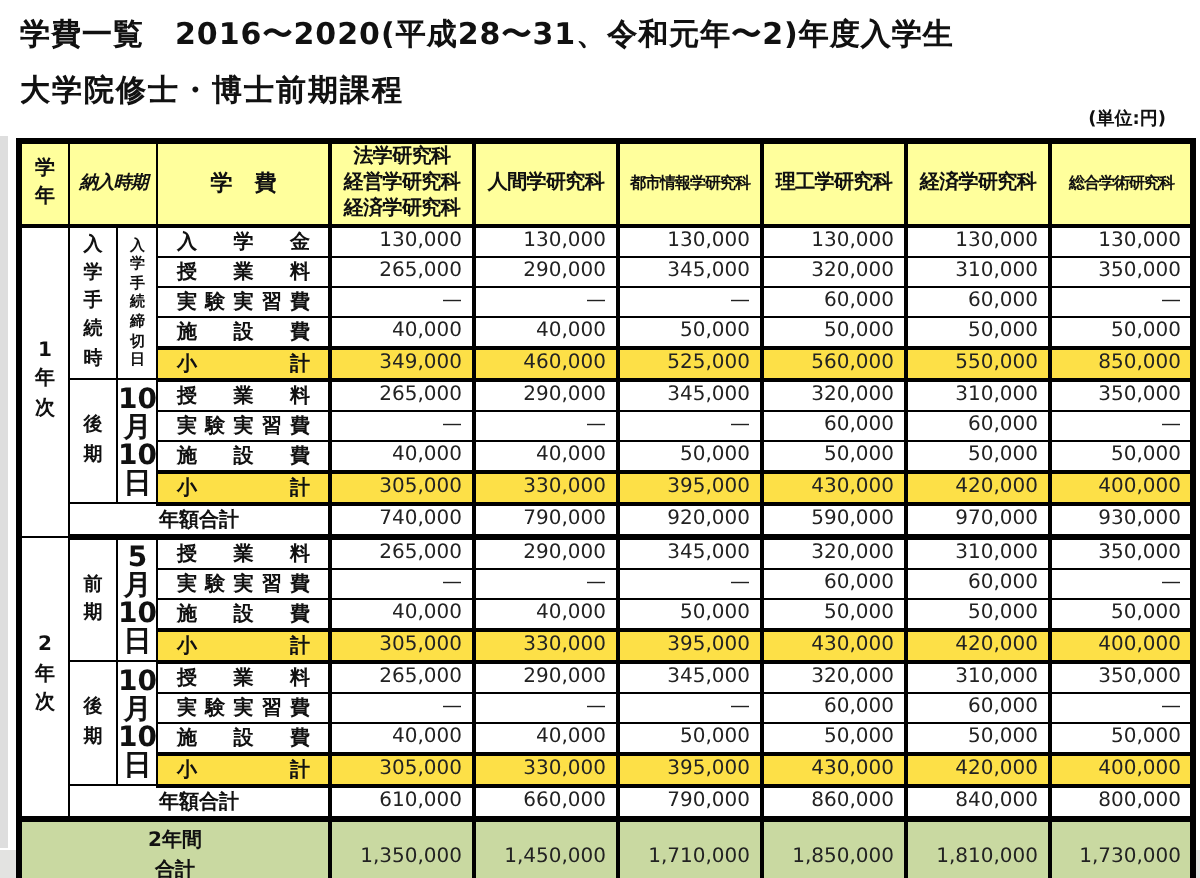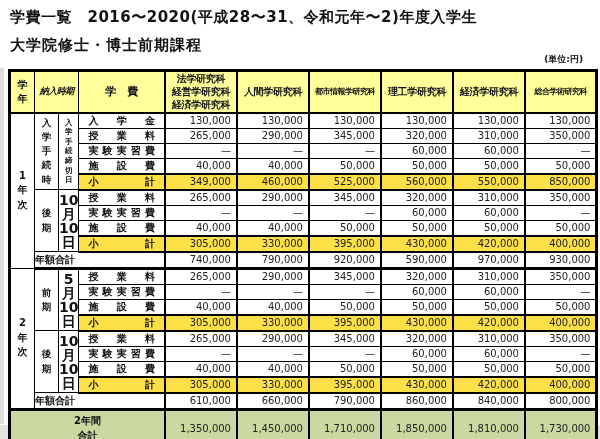--- a/index.html
+++ b/index.html
@@ -37,21 +37,21 @@
   td.period { font-size:9.5px; line-height:1.5; }
   td.deadline { font-size:7.5px; line-height:1.28; font-weight:bold; }
   td.pdate { font-size:14px; line-height:14px; }
 
   td.fee { font-weight:bold; font-size:10px; text-align:justify; text-align-last:justify; padding:0 9px;margin-left:45px; }
   td.val { text-align:right; padding-right:5px; font-size:10px; color:#222; border-left-width:2px;
            font-family:"DejaVu Sans","Liberation Sans",sans-serif; }
 
   tr.sub td { background:#fde047; border-top-width:2px; border-bottom-width:2px; }
   tr.annual td { border-bottom-width:3px; }
-  td.annual-label { font-weight:bold; font-size:10px; }
+  td.annual-label { font-weight:bold; font-size:10px; text-align:center; }
   tr.grand td { background:#c9d9a1; border-top-width:3px; }
   td.grand-label { font-weight:bold; font-size:10px; text-align:center; white-space:pre-line; line-height:1.5; }
 </style>
 </head>
 <body>
 
 <div class="edge-left"></div>
 <div class="edge-bottom"></div>
 
 <div class="titles">

